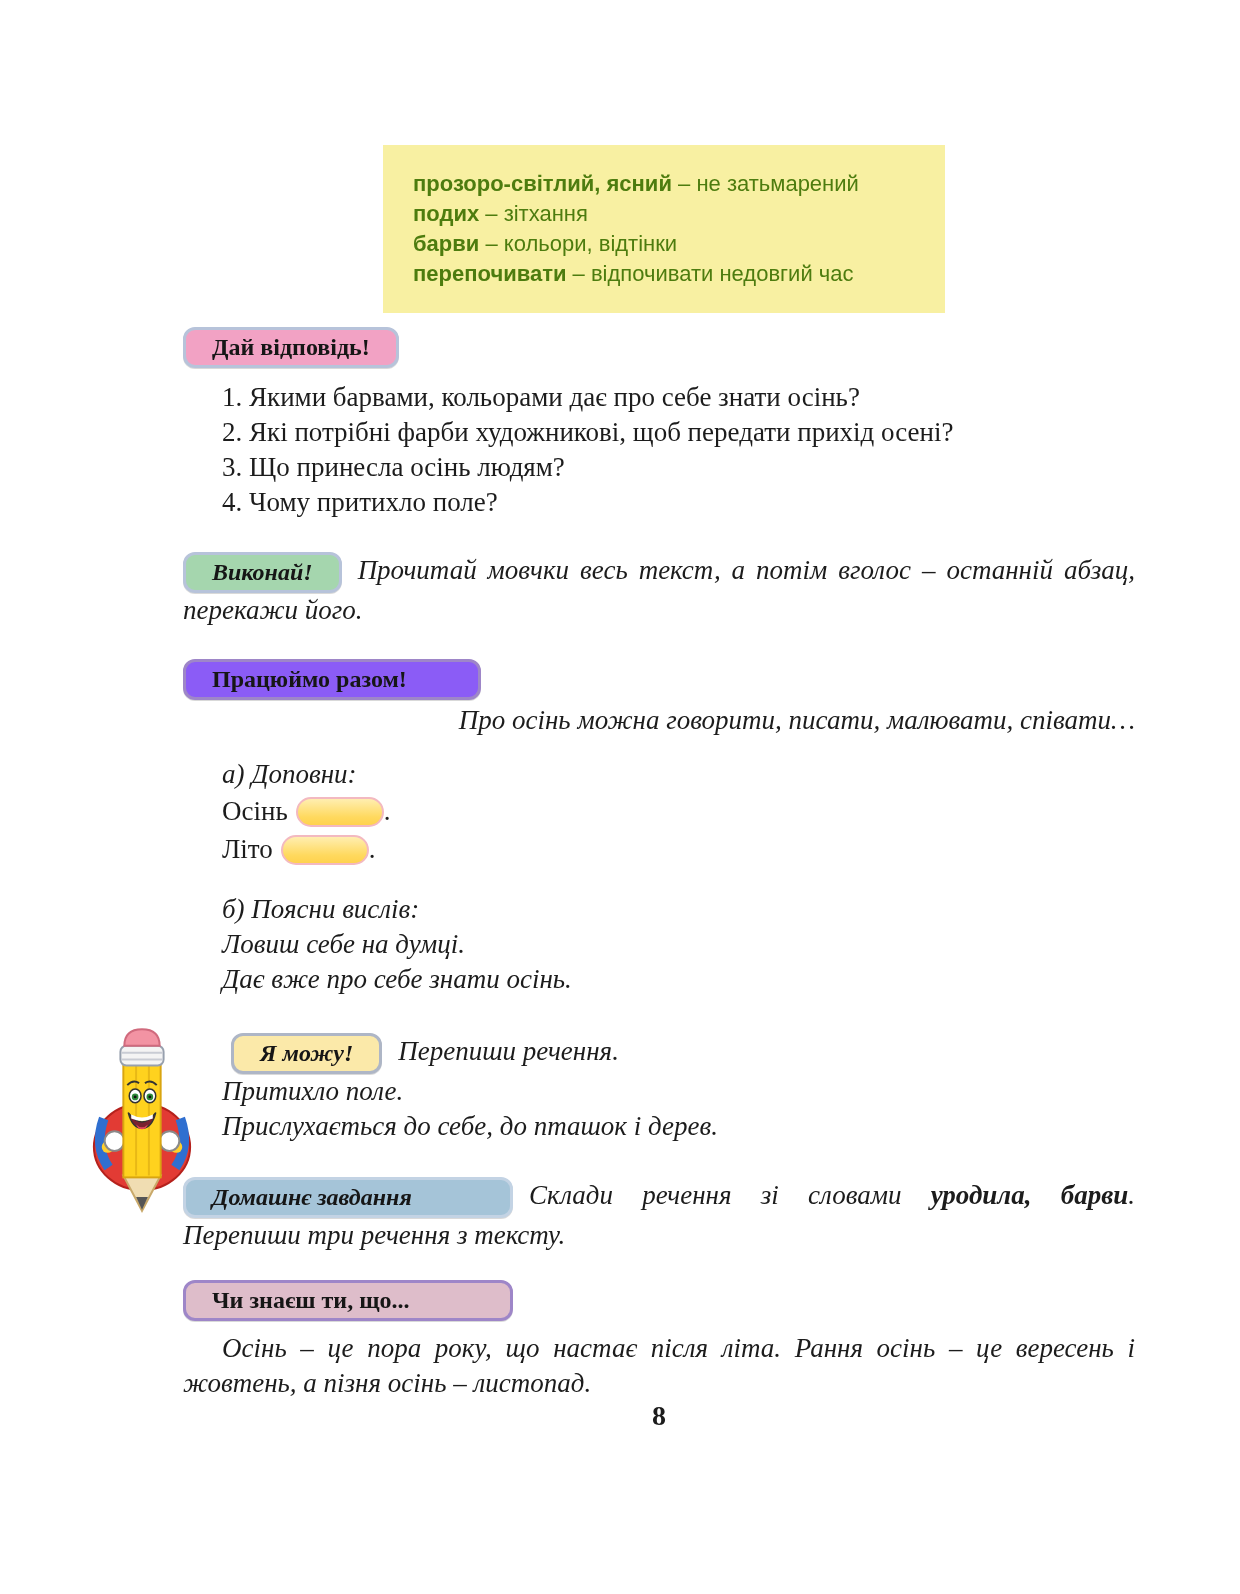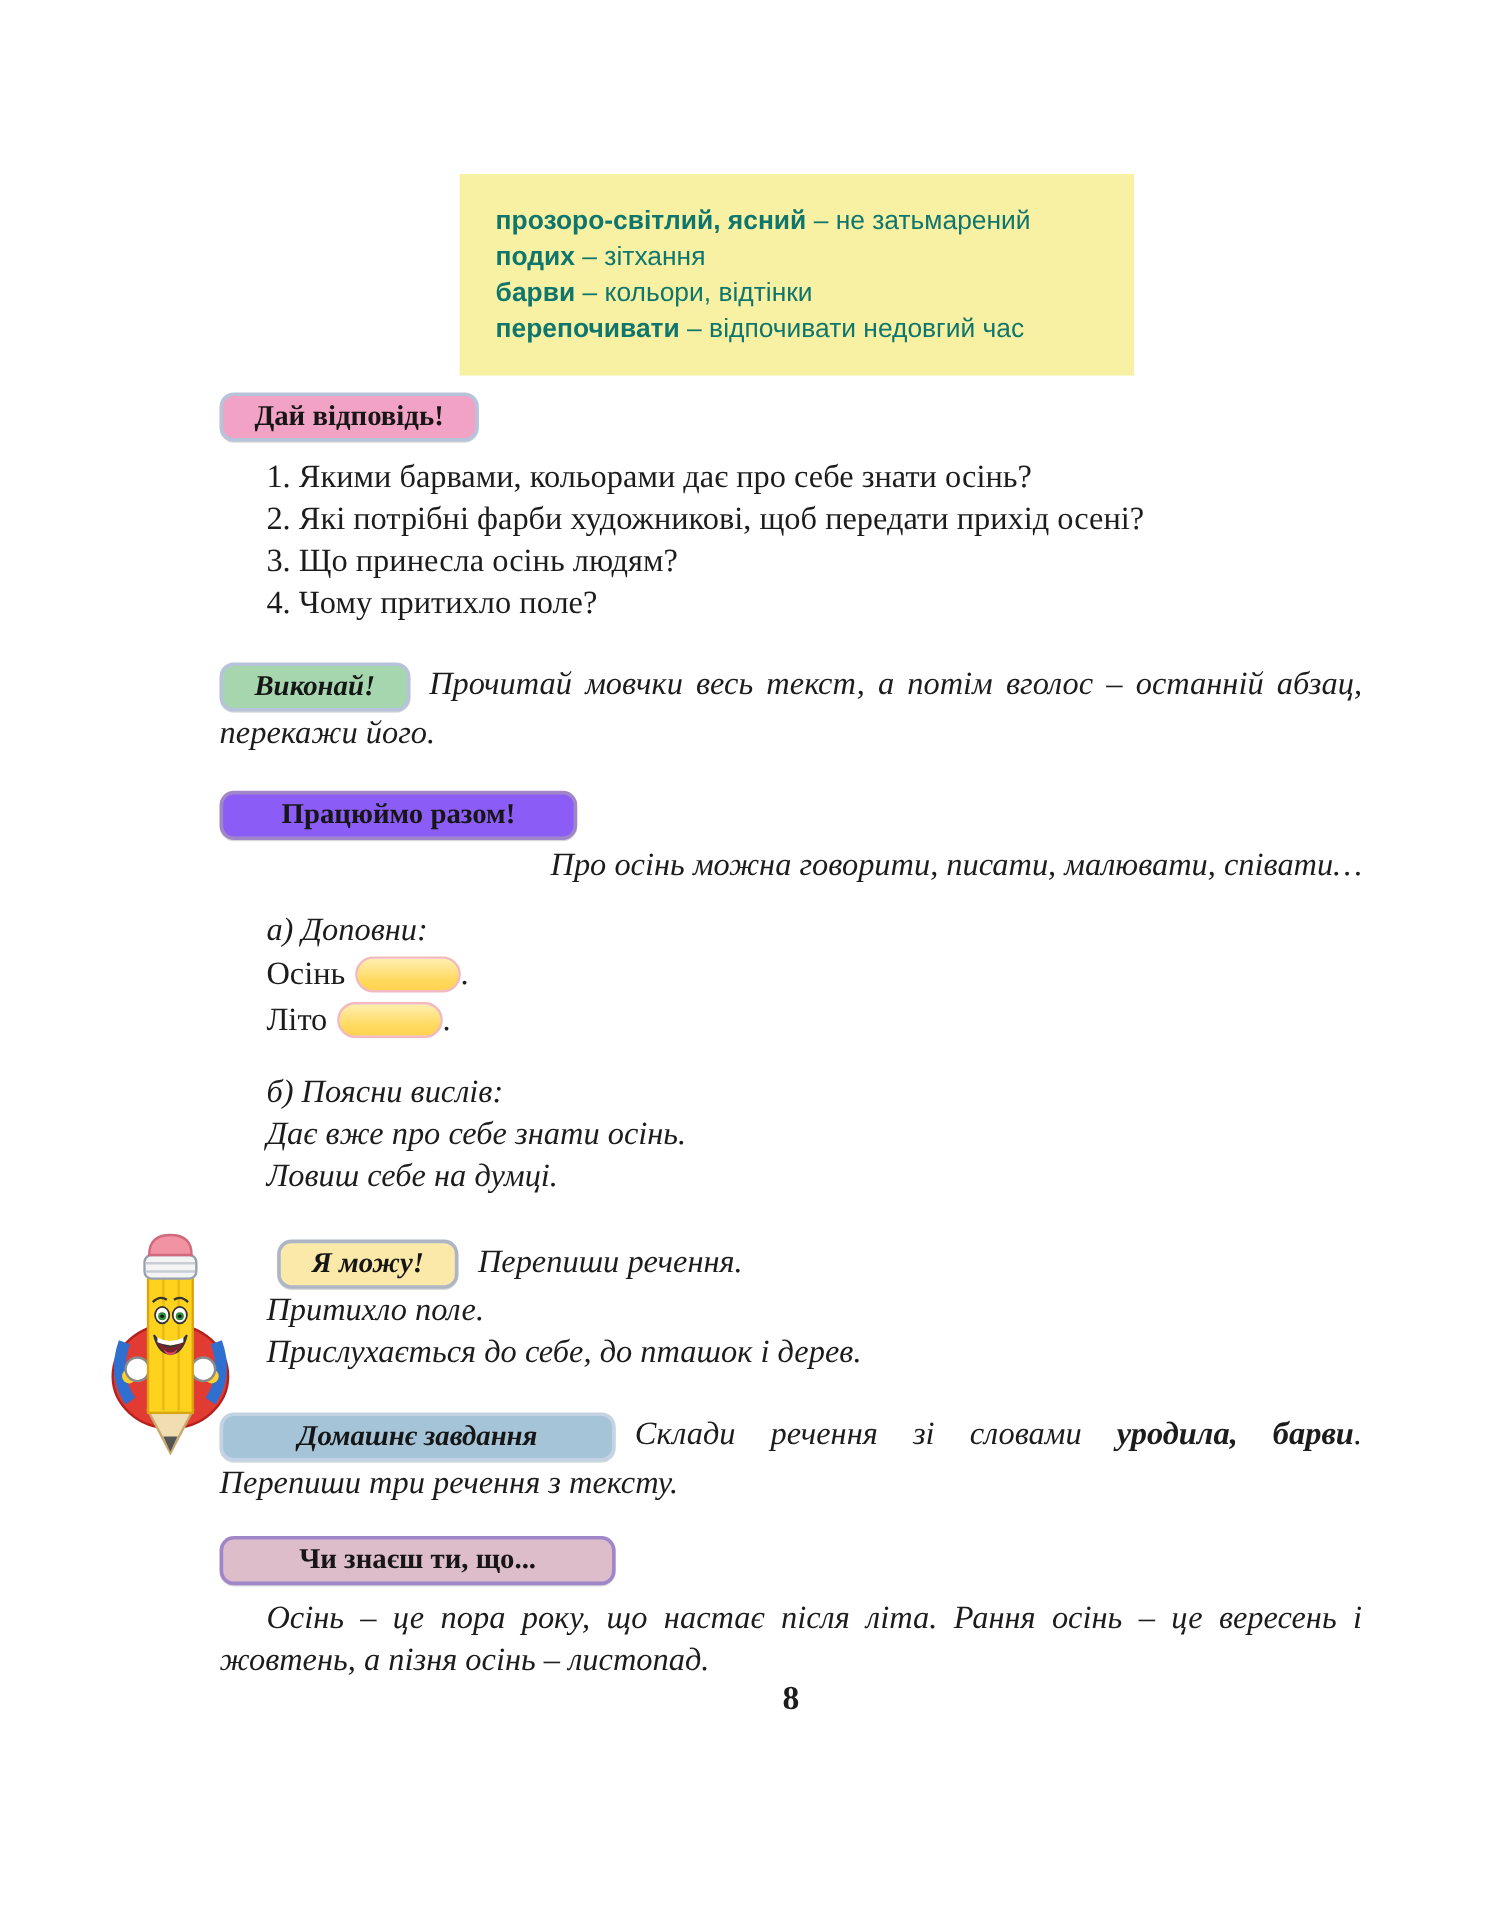--- a/index.html
+++ b/index.html
@@ -19,34 +19,33 @@
 
   
   .vocab-box {
     margin-left: 200px;
     width: 562px;
     background: #f8f0a2;
     padding: 24px 20px 24px 30px;
     font-family: "Liberation Sans", sans-serif;
     font-size: 22px;
     line-height: 30px;
-    color: #0f766e;
+    color: #4d7c0f;
   }
   .vocab-box b { font-weight: 700; }
 
   
   .badge {
     display: inline-block;
     font-family: "Liberation Serif", serif;
     font-weight: 700;
     font-size: 24px;
     line-height: 30px;
     padding: 2px 26px 3px 26px;
     border-radius: 12px;
-    text-align: center;
     color: #161616;
     box-shadow: 0 1px 0 rgba(0,0,0,0.15);
     vertical-align: middle;
   }
   .badge-pink    { background: #f2a2c4; border: 3px solid #b7c3da; }
   .badge-green   { background: #a5d6ae; border: 3px solid #b7c3da; }
   .badge-purple  { background: #8b5cf6; border: 3px solid #9e86c8; min-width: 298px; }
   .badge-yellow  { background: #fbe9a9; border: 3px solid #aeb6c6; }
   .badge-blue    { background: #a5c4d8; border: 3px solid #c3d3e4; min-width: 330px; }
   .badge-mauve   { background: #debdca; border: 3px solid #9e86c8; min-width: 330px; }
@@ -145,22 +144,22 @@
 
   <p class="bodytext indent task-label">а) Доповни:</p>
   <div class="fill-row">
     <span>Осінь</span><span class="blank-pill"></span><span>.</span>
   </div>
   <div class="fill-row">
     <span>Літо</span><span class="blank-pill"></span><span>.</span>
   </div>
 
   <p class="bodytext indent task-b">б) Поясни вислів:</p>
+  <p class="bodytext phrase">Ловиш себе на думці.</p>
   <p class="bodytext phrase">Дає вже про себе знати осінь.</p>
-  <p class="bodytext phrase">Ловиш себе на думці.</p>
 
   <p class="bodytext ican-para">
     <span class="badge badge-yellow inline">Я можу!</span><span>Перепиши речення.</span>
   </p>
   <p class="bodytext indent">Притихло поле.</p>
   <p class="bodytext indent">Прислухається до себе, до пташок і дерев.</p>
 
   <p class="bodytext just hw-para">
     <span class="badge badge-blue inline">Домашнє завдання</span><span>Склади речення зі словами</span>
     <b>уродила, барви</b><span>.</span>

